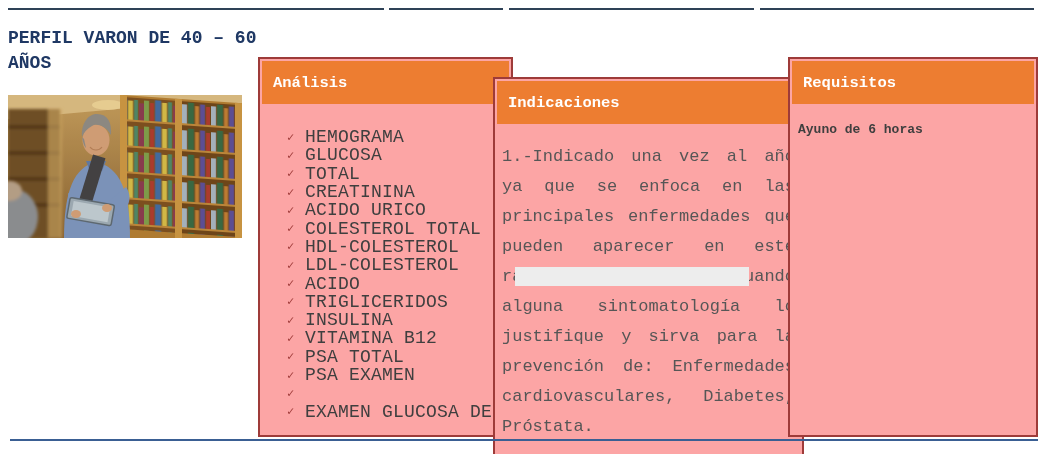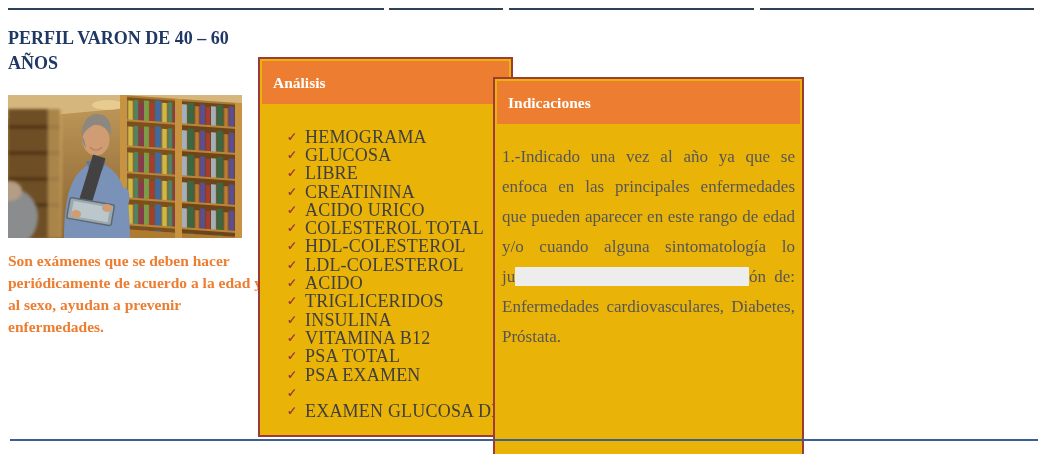--- a/index.html
+++ b/index.html
@@ -1,35 +1,35 @@
 <!DOCTYPE html>
 <html style="--accent-orange: #ED7D31; --intro-orange: #ED7D31; --border-red: #9E3B39; --check-red: #9E3B39; --title-navy: #1F3864; --top-rule: #2E4257; --bottom-rule: #3A5F93; --highlight-gray: #EDEDED; --body-text: #3F3F3F; --paragraph-gray: #565656;"><head>
 <meta charset="utf-8">
 <style>
   html,body{margin:0;padding:0;background:#fff;}
   .canvas{
     position:relative;width:1048px;height:454px;background:#ffffff;
-    font-family:Liberation Serif, serif;overflow:hidden;
+    font-family:Liberation Mono, monospace;overflow:hidden;
   }
   .rule-top{position:absolute;top:8px;height:2px;background:var(--top-rule,#2E4257);}
   .rule-bottom{position:absolute;top:439px;left:10px;width:1028px;height:2px;background:var(--bottom-rule,#3A5F93);}
   .page-title{
     position:absolute;left:8px;top:26px;width:256px;
     font-size:18px;font-weight:bold;line-height:25px;
     color:var(--title-navy,#1F3864);
   }
   .photo{position:absolute;left:8px;top:95px;width:234px;height:143px;}
   .photo svg{display:block;width:100%;height:100%;}
   .intro{
     position:absolute;left:8px;top:250px;width:254px;
     font-size:15.5px;font-weight:bold;line-height:22px;
     color:var(--intro-orange,#ED7D31);
   }
   .panel{
-    position:absolute;top:57px;height:380px;background:#eab308;
+    position:absolute;top:57px;height:380px;background:#fca5a5;
     border:2px solid var(--border-red,#9E3B39);box-sizing:border-box;
   }
   #panel-analisis{left:258px;width:255px;}
   #panel-indicaciones{left:493px;width:311px;margin-top:20px;}
   #panel-requisitos{left:788px;width:250px;}
   .panel-header{
     margin:2px;height:43px;display:flex;align-items:center;
     padding-left:11px;background:var(--accent-orange,#ED7D31);
     color:#ffffff;font-size:15.5px;font-weight:bold;
   }
@@ -138,36 +138,35 @@
           <rect x="60" y="106" width="45" height="21" rx="2" fill="#9fb0bd" stroke="#5c6b78" stroke-width="1.5"></rect>
           <rect x="64" y="109" width="37" height="15" fill="#c3d2dc"></rect>
         </g>
         <ellipse cx="99" cy="113" rx="5" ry="4" fill="#d7a37c"></ellipse>
         <ellipse cx="68" cy="119" rx="5" ry="4" fill="#d7a37c"></ellipse>
       </g>
       <rect width="234" height="143" fill="#70491a" opacity="0.08"></rect>
     </svg>
   </div>
 
-  <div class="intro">Son exámenes que se deben hacer periódicamente de acuerdo a la edad y al sexo, ayudan a prevenir enfermedades.</div>
 
   <div class="panel" id="panel-analisis">
     <div class="panel-header">Análisis</div>
     <ul class="check-list">
         <li>
           <span class="check">✓</span>
           <span class="item-label">HEMOGRAMA</span>
         </li>
         <li>
           <span class="check">✓</span>
           <span class="item-label">GLUCOSA</span>
         </li>
         <li>
           <span class="check">✓</span>
-          <span class="item-label">LIBRE</span>
+          <span class="item-label">TOTAL</span>
         </li>
         <li>
           <span class="check">✓</span>
           <span class="item-label">CREATININA</span>
         </li>
         <li>
           <span class="check">✓</span>
           <span class="item-label">ACIDO URICO</span>
         </li>
         <li>
@@ -215,15 +214,19 @@
         </li>
       </ul>
   </div>
 
   <div class="panel" id="panel-indicaciones">
     <div class="panel-header">Indicaciones</div>
     <p class="indic-text">1.-Indicado una vez al año ya que se enfoca en las principales enfermedades que pueden aparecer en este rango de edad y/o cuando alguna sintomatología lo justifique y sirva para la prevención de: Enfermedades cardiovasculares, Diabetes, Próstata.</p>
     <div class="gray-bar"></div>
   </div>
 
+  <div class="panel" id="panel-requisitos">
+    <div class="panel-header">Requisitos</div>
+    <p class="req-text">Ayuno de 6 horas</p>
+  </div>
 
   <div class="rule-bottom"></div>
 </div>
 
 </body></html>

